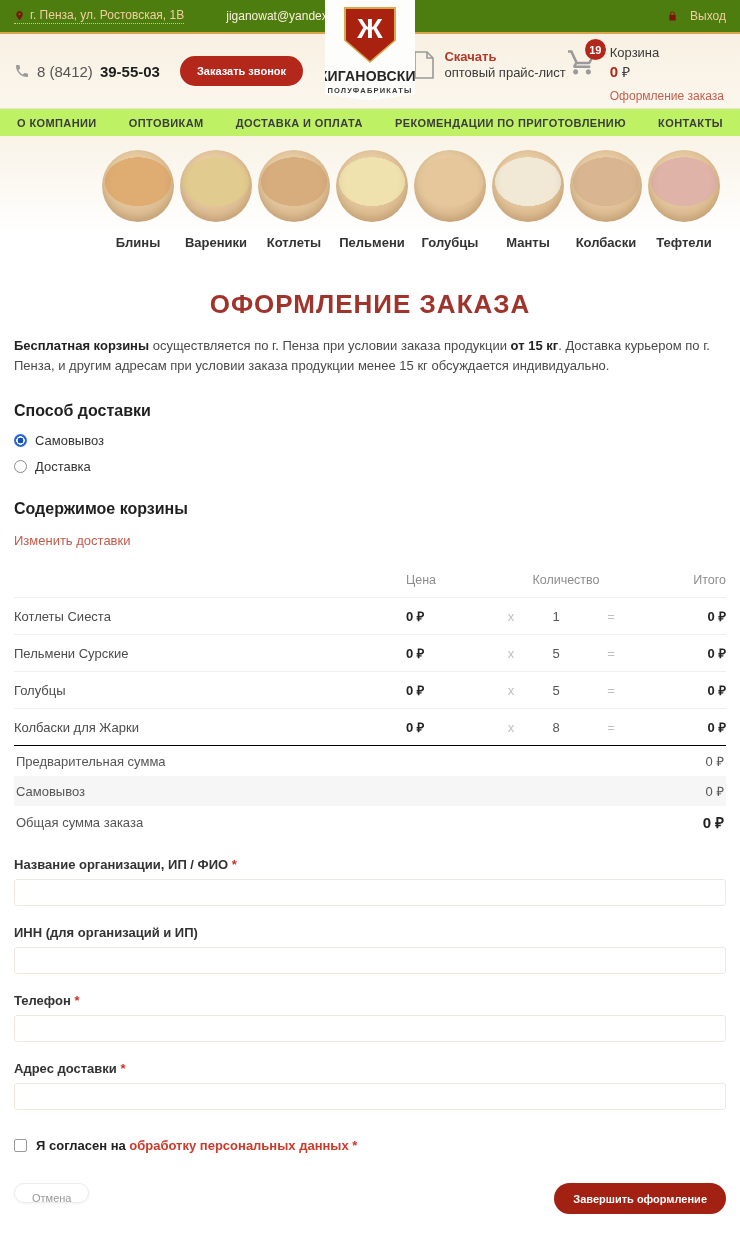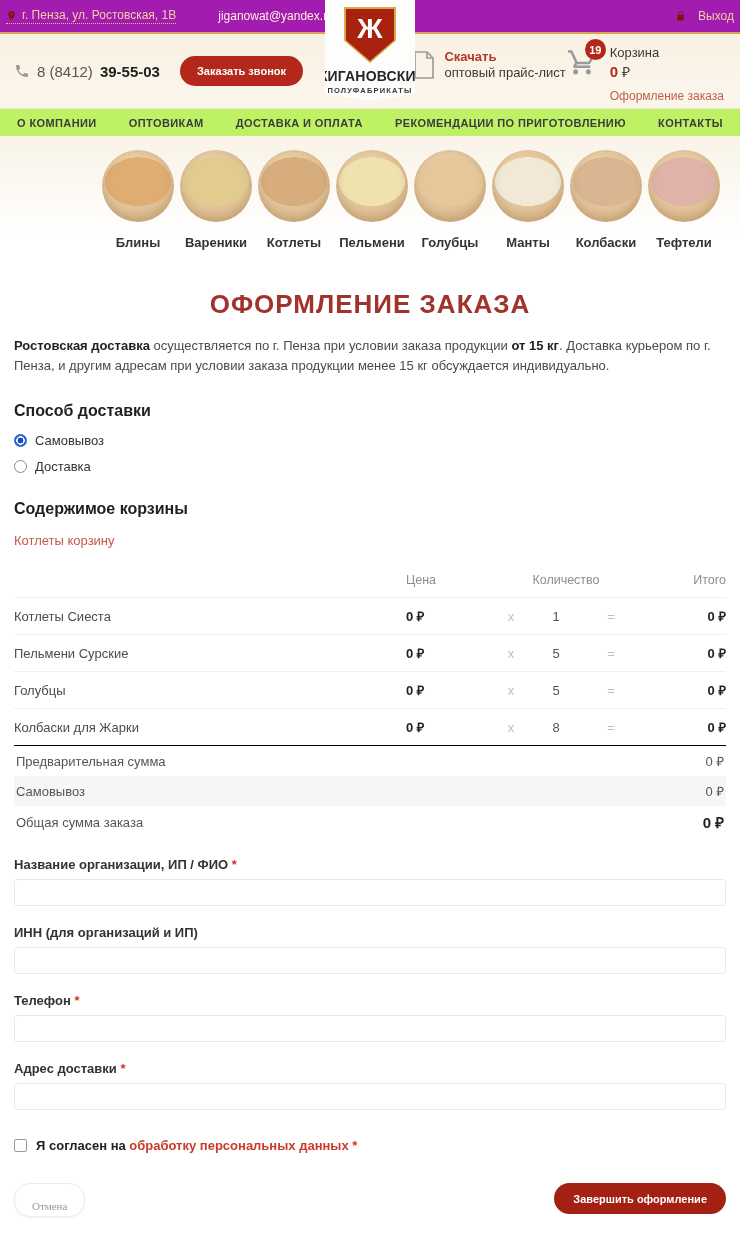--- a/index.html
+++ b/index.html
@@ -1,22 +1,22 @@
 <!DOCTYPE html>
 <html lang="ru"><head>
 <meta charset="utf-8">
 <style>
   * { margin:0; padding:0; box-sizing:border-box; }
   html,body { width:740px; }
   body { font-family:"Liberation Sans", sans-serif; background:#fff; color:#333; }
 
   
   .head-area { position:relative; }
-  .topbar { height:34px; background:#a21caf; border-bottom:2px solid #dca24d;
-            display:flex; align-items:center; padding:0 6px; font-size:12px; }
+  .topbar { height:34px; background:#4d7c0f; border-bottom:2px solid #dca24d;
+            display:flex; align-items:center; padding:0 14px; font-size:12px; }
   .topbar .addr { color:#f3cfa0; text-decoration:none; border-bottom:1px dotted #e8bd85;
                   display:inline-flex; align-items:center; gap:5px; padding-bottom:1px; cursor:pointer;}
   .topbar .pin  { width:11px; height:11px; flex:0 0 auto; }
   .topbar .mail { color:#fdf0de; margin-left:42px; text-decoration:none; cursor:pointer;}
   .topbar .spacer { flex:1; }
   .topbar .logout { color:#f3cfa0; display:inline-flex; align-items:center; gap:12px; cursor:pointer; }
 
   
   .header { height:74px; background:linear-gradient(#f8f1e3,#fbf6ed);
             display:flex; align-items:center; padding:0 14px; }
@@ -114,22 +114,22 @@
                   background:#fff; font-family:inherit; font-size:13px; padding:0 8px; }
 
   .consent { display:flex; align-items:center; gap:9px; margin:28px 0 0; font-size:13px; }
   .checkbox { width:13px; height:13px; border:1px solid #9a9a9a; border-radius:2px; background:#fff;
               flex:0 0 auto; cursor:pointer; }
   .consent .ctext { font-weight:bold; color:#222; }
   .consent a { color:#cb3a2a; text-decoration:none; font-weight:bold; cursor:pointer; }
   .consent .req { color:#d03325; font-weight:bold; }
 
   .btn-row { display:flex; justify-content:space-between; margin:30px 0 34px; }
-  .btn-cancel { height:20px; padding:16px 17px; border-radius:16px; border:1px solid #ececec;
-                background:#fff; color:#999; font-size:11px; cursor:pointer; font-family:Liberation Serif, serif;
+  .btn-cancel { height:20px; padding:8px 17px; border-radius:16px; border:1px solid #ececec;
+                background:#fff; color:#999; font-size:11px; cursor:pointer; font-family:Liberation Sans, sans-serif;
                 box-shadow:0 1px 3px rgba(0,0,0,.05); }
   .btn-submit { height:31px; padding:0 19px; border-radius:16px; border:none;
                 background:#a32113; color:#fff; font-size:11px; font-weight:bold; cursor:pointer;
                 font-family:inherit; }
 
   .ic-gray { fill:#9a9a9a; }
   .ic-darkred { fill:#7e1509; }
 </style>
 </head>
 <body>
@@ -249,38 +249,38 @@
       <div class="cat">
         <div class="cat-circle" style="--food: #e0b3a8;"></div>
         <div class="cat-label">Тефтели</div>
       </div>
     </div>
 </div>
 
 <div class="main">
   <h1 class="page-title">ОФОРМЛЕНИЕ ЗАКАЗА</h1>
 
-  <p class="intro"><b>Ростовская доставка</b><span> осуществляется по г. Пенза при условии заказа продукции </span><b>от 15 кг</b><span>. Доставка курьером по г. Пенза, и другим адресам при условии заказа продукции менее 15 кг обсуждается индивидуально.</span></p>
+  <p class="intro"><b>Бесплатная корзины</b><span> осуществляется по г. Пенза при условии заказа продукции </span><b>от 15 кг</b><span>. Доставка курьером по г. Пенза, и другим адресам при условии заказа продукции менее 15 кг обсуждается индивидуально.</span></p>
 
   <h3 class="h3">Способ доставки</h3>
   <div>
 
       <div class="radio-row">
         <span class="radio checked"></span>
         <span>Самовывоз</span>
       </div>
 
       <div class="radio-row">
         <span class="radio"></span>
         <span>Доставка</span>
       </div>
     </div>
 
   <h3 class="h3">Содержимое корзины</h3>
-  <a class="edit-link">Котлеты корзину</a>
+  <a class="edit-link">Изменить доставки</a>
 
   <div class="cart-head">
     <span></span>
     <span>Цена</span>
     <span class="h-qty">Количество</span>
     <span class="h-total">Итого</span>
   </div>
 
   <div class="cart-rows">
 

